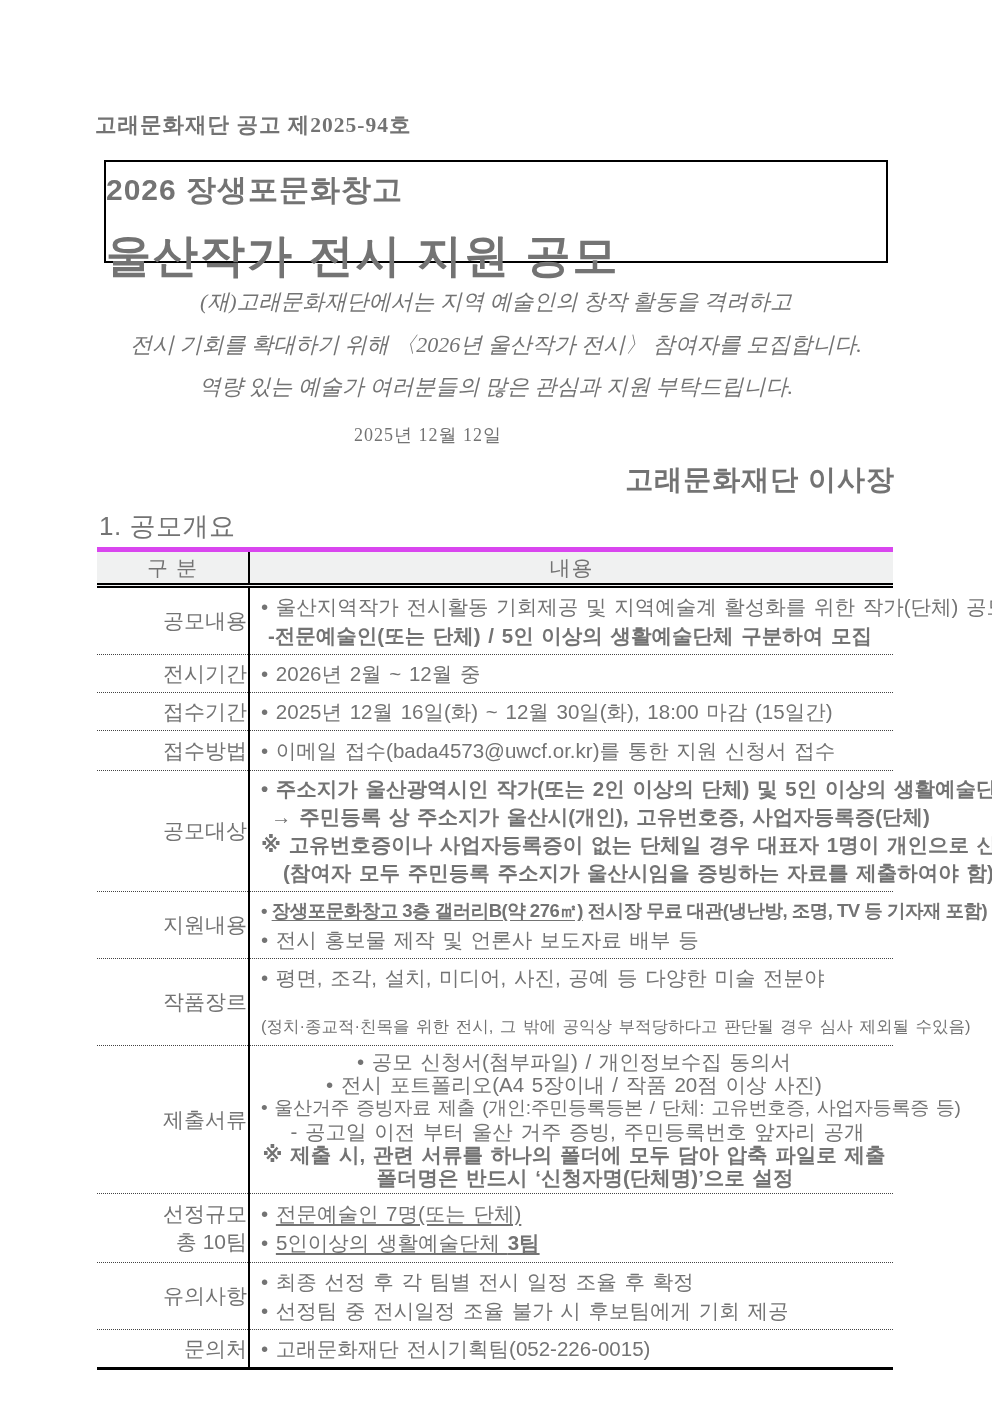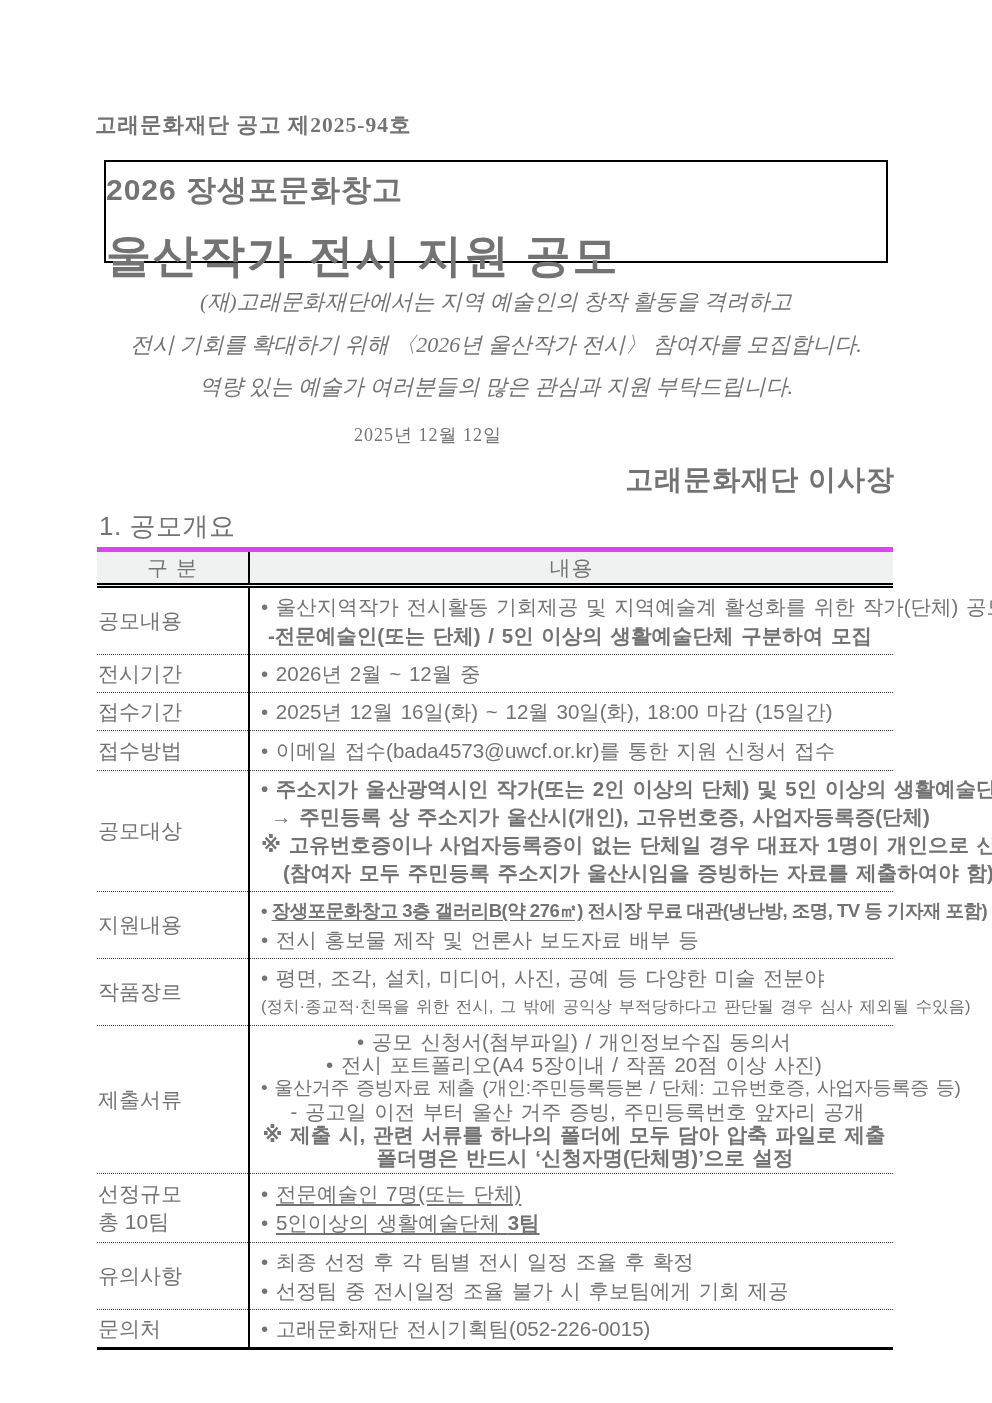--- a/index.html
+++ b/index.html
@@ -41,21 +41,21 @@
     border-top:5px solid #d946ef; border-bottom:3px solid #000;
   }
   table.overview thead tr { height:36px; }
   table.overview thead th {
     background:#f0f1f1; border-bottom:5px double #000;
     font-weight:400; font-size:21px; letter-spacing:1px;
   }
   table.overview th:first-child,
   table.overview td.label { border-right:2px solid #000; }
   table.overview td.label {
-    text-align:left; vertical-align:middle; font-size:21px; line-height:28px;
+    text-align:right; vertical-align:middle; font-size:21px; line-height:28px;
   }
   table.overview td.content {
     padding:4px 6px 4px 11px; vertical-align:middle;
     font-size:20.5px; word-spacing:2px;
   }
   tbody tr:not(:first-child) td { border-top:1px dotted #444; }
   tbody tr:nth-child(1)  { height:58px; }
   tbody tr:nth-child(2)  { height:37px; }
   tbody tr:nth-child(3)  { height:37px; }
   tbody tr:nth-child(4)  { height:40px; }
@@ -63,21 +63,21 @@
   tbody tr:nth-child(6)  { height:65px; }
   tbody tr:nth-child(7)  { height:53px; }
   tbody tr:nth-child(8)  { height:140px; }
   tbody tr:nth-child(9)  { height:69px; }
   tbody tr:nth-child(10) { height:63px; }
   tbody tr:nth-child(11) { height:38px; }
   .line { line-height:29px; white-space:nowrap; }
   tbody tr:nth-child(5) .line { line-height:28px; }
   tbody tr:nth-child(8) .line { line-height:23.2px;text-align:center; }
   .b { font-weight:700; }
-  .small { font-size:16.5px; }
+  .small { font-size:16.5px;margin-top:20px; }
   .cond  { font-size:18.5px; letter-spacing:-0.5px; word-spacing:0; }
   .cond2 { font-size:19px;  letter-spacing:-0.3px; }
   .ind1 { padding-left:7px; }
   .ind2 { padding-left:10px; }
   .ind3 { padding-left:22px; }
   .u { text-decoration:underline; text-underline-offset:3px; }
 </style>
 </head>
 <body>
 

